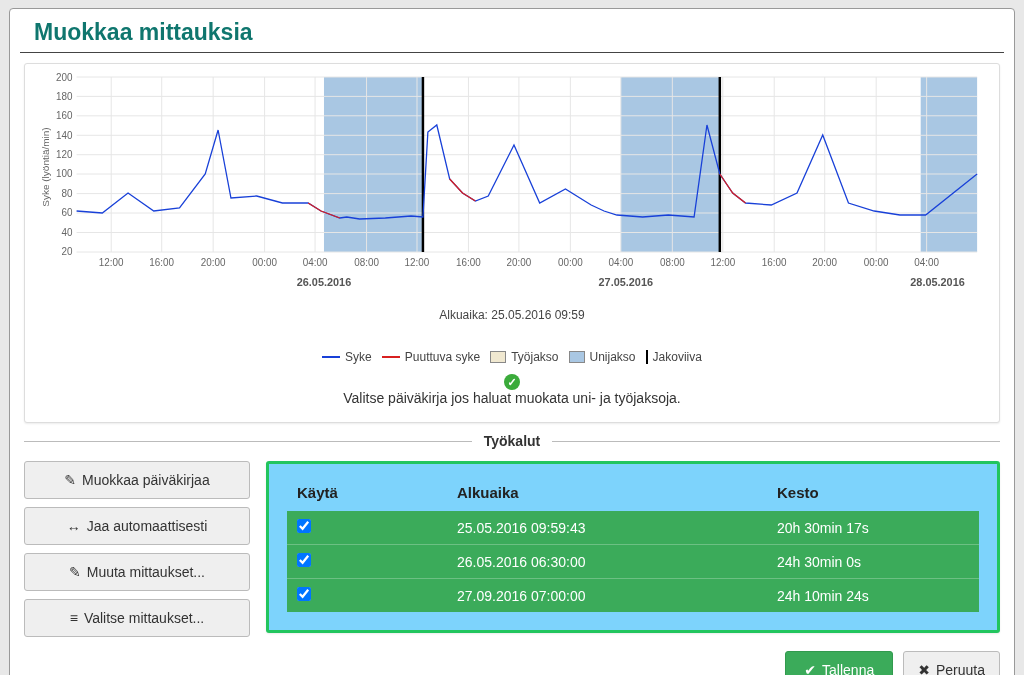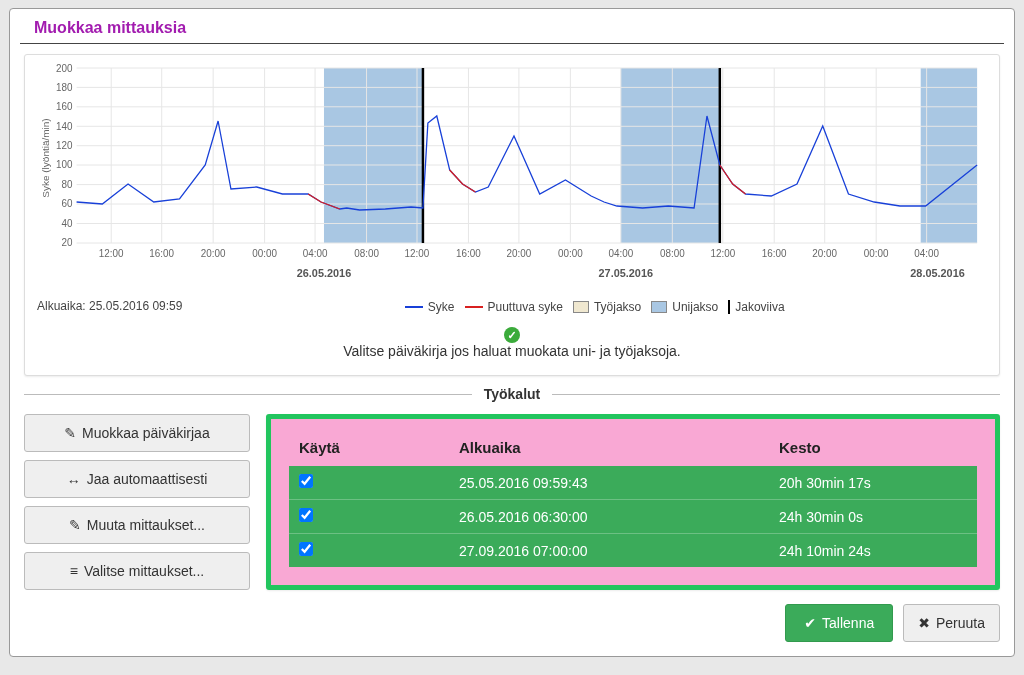--- a/index.html
+++ b/index.html
@@ -1,38 +1,38 @@
 <!DOCTYPE html>
 <html><head>
 <meta charset="utf-8">
 <style>
 * { box-sizing: border-box; margin: 0; padding: 0; }
 body { font-family: Arial, Helvetica, sans-serif; background: #e8e8e8; padding: 8px; }
 .dialog { background: #fff; border: 1px solid #999; border-radius: 4px; width: 1006px; margin: 0 auto; }
 .dialog-header { padding: 10px 14px 6px; border-bottom: 1px solid #444; margin: 0 10px; }
-.dialog-header h2 { font-size: 16px; font-weight: bold; color: #a21caf; }
+.dialog-header h2 { font-size: 23px; font-weight: bold; color: #0f766e; }
 .chart-panel { margin: 10px 14px; background: #fff; border: 1px solid #ddd; border-radius: 3px; padding: 8px 12px 10px; box-shadow: 0 1px 2px rgba(0,0,0,0.08); }
 .chart-holder { position: relative; height: 230px; }
 .chart-svg { width: 100%; height: 100%; }
 .start-time { font-size: 12px; color: #444; padding: 6px 0 4px; }
 .legend-row { display: flex; align-items: center; gap: 10px; justify-content: center; font-size: 12px; color: #444; padding: 4px 0 0; }
 .legend-item { display: flex; align-items: center; gap: 5px; }
 .leg-line { width: 18px; height: 2px; }
 .leg-box { width: 16px; height: 12px; border: 1px solid #888; }
 .status-block { text-align: center; padding: 10px 0 6px; }
 .status-line { display: flex; align-items: center; justify-content: center; gap: 6px; font-weight: bold; color: #333; font-size: 15px; }
 .check-icon { width: 16px; height: 16px; background: #3bab3b; border-radius: 50%; display: inline-flex; align-items: center; justify-content: center; color: #fff; font-size: 11px; }
 .status-sub { font-size: 14px; color: #333; }
 .tools-sep { display: flex; align-items: center; margin: 6px 14px 0; font-size: 14px; font-weight: bold; color: #333; }
 .tools-sep::before, .tools-sep::after { content: ""; flex: 1; border-top: 1px solid #bbb; }
 .tools-sep span { padding: 0 12px; }
 .tools-area { display: flex; gap: 16px; padding: 12px 14px 14px; align-items: flex-start; }
 .btn-col { display: flex; flex-direction: column; gap: 8px; width: 226px; }
 .tool-btn { background: #efefef; border: 1px solid #bbb; border-radius: 3px; padding: 10px 12px; font-size: 14px; color: #333; text-align: center; cursor: pointer; display: flex; align-items: center; justify-content: center; gap: 6px; }
-.table-panel { flex: 1; background: #f9a8d4; border: 5px solid #22c55e; border-radius: 3px; padding: 14px 18px 18px; box-shadow: 0 1px 2px rgba(0,0,0,0.08); }
+.table-panel { flex: 1; background: #7dd3fc; border: 3px solid #22c55e; border-radius: 3px; padding: 14px 18px 18px; box-shadow: 0 1px 2px rgba(0,0,0,0.08); }
 .mtable { width: 100%; border-collapse: collapse; }
 .mtable th { text-align: left; font-size: 15px; font-weight: bold; color: #222; padding: 6px 10px 10px; }
 .mtable td { padding: 8px 10px; font-size: 14px; color: #fff; }
 .mrow { background: #3bab5a; }
 .mrow td { border-top: 1px solid rgba(255,255,255,0.25); }
 .mrow:first-of-type td { border-top: none; }
 .mcheck { width: 14px; height: 14px; }
 .col-use { width: 160px; }
 .col-start { width: 320px; margin-top: 26px; }
 .footer { display: flex; justify-content: flex-end; gap: 10px; padding: 0 14px 14px; }
@@ -133,21 +133,21 @@
             <text x="899" y="194">04:00</text>
         </g>
 
         <g font-size="11" font-weight="bold" fill="#555" text-anchor="middle">
           <text x="290" y="214">26.05.2016</text>
           <text x="595" y="214">27.05.2016</text>
           <text x="910" y="214">28.05.2016</text>
         </g>
       </svg>
     </div>
-    <div style="display:flex; align-items:center; gap:20px;">
+    <div style="display:flex; align-items:center; gap:20px;flex-direction:column;">
       <div class="start-time">Alkuaika: 25.05.2016 09:59</div>
       <div class="legend-row" style="flex:1;">
         <div class="legend-item">
             <span class="leg-line" style="background:#1840d8;"></span>
             <span>Syke</span>
           </div>
         <div class="legend-item">
             <span class="leg-line" style="background:#d82020;"></span>
             <span>Puuttuva syke</span>
           </div>

